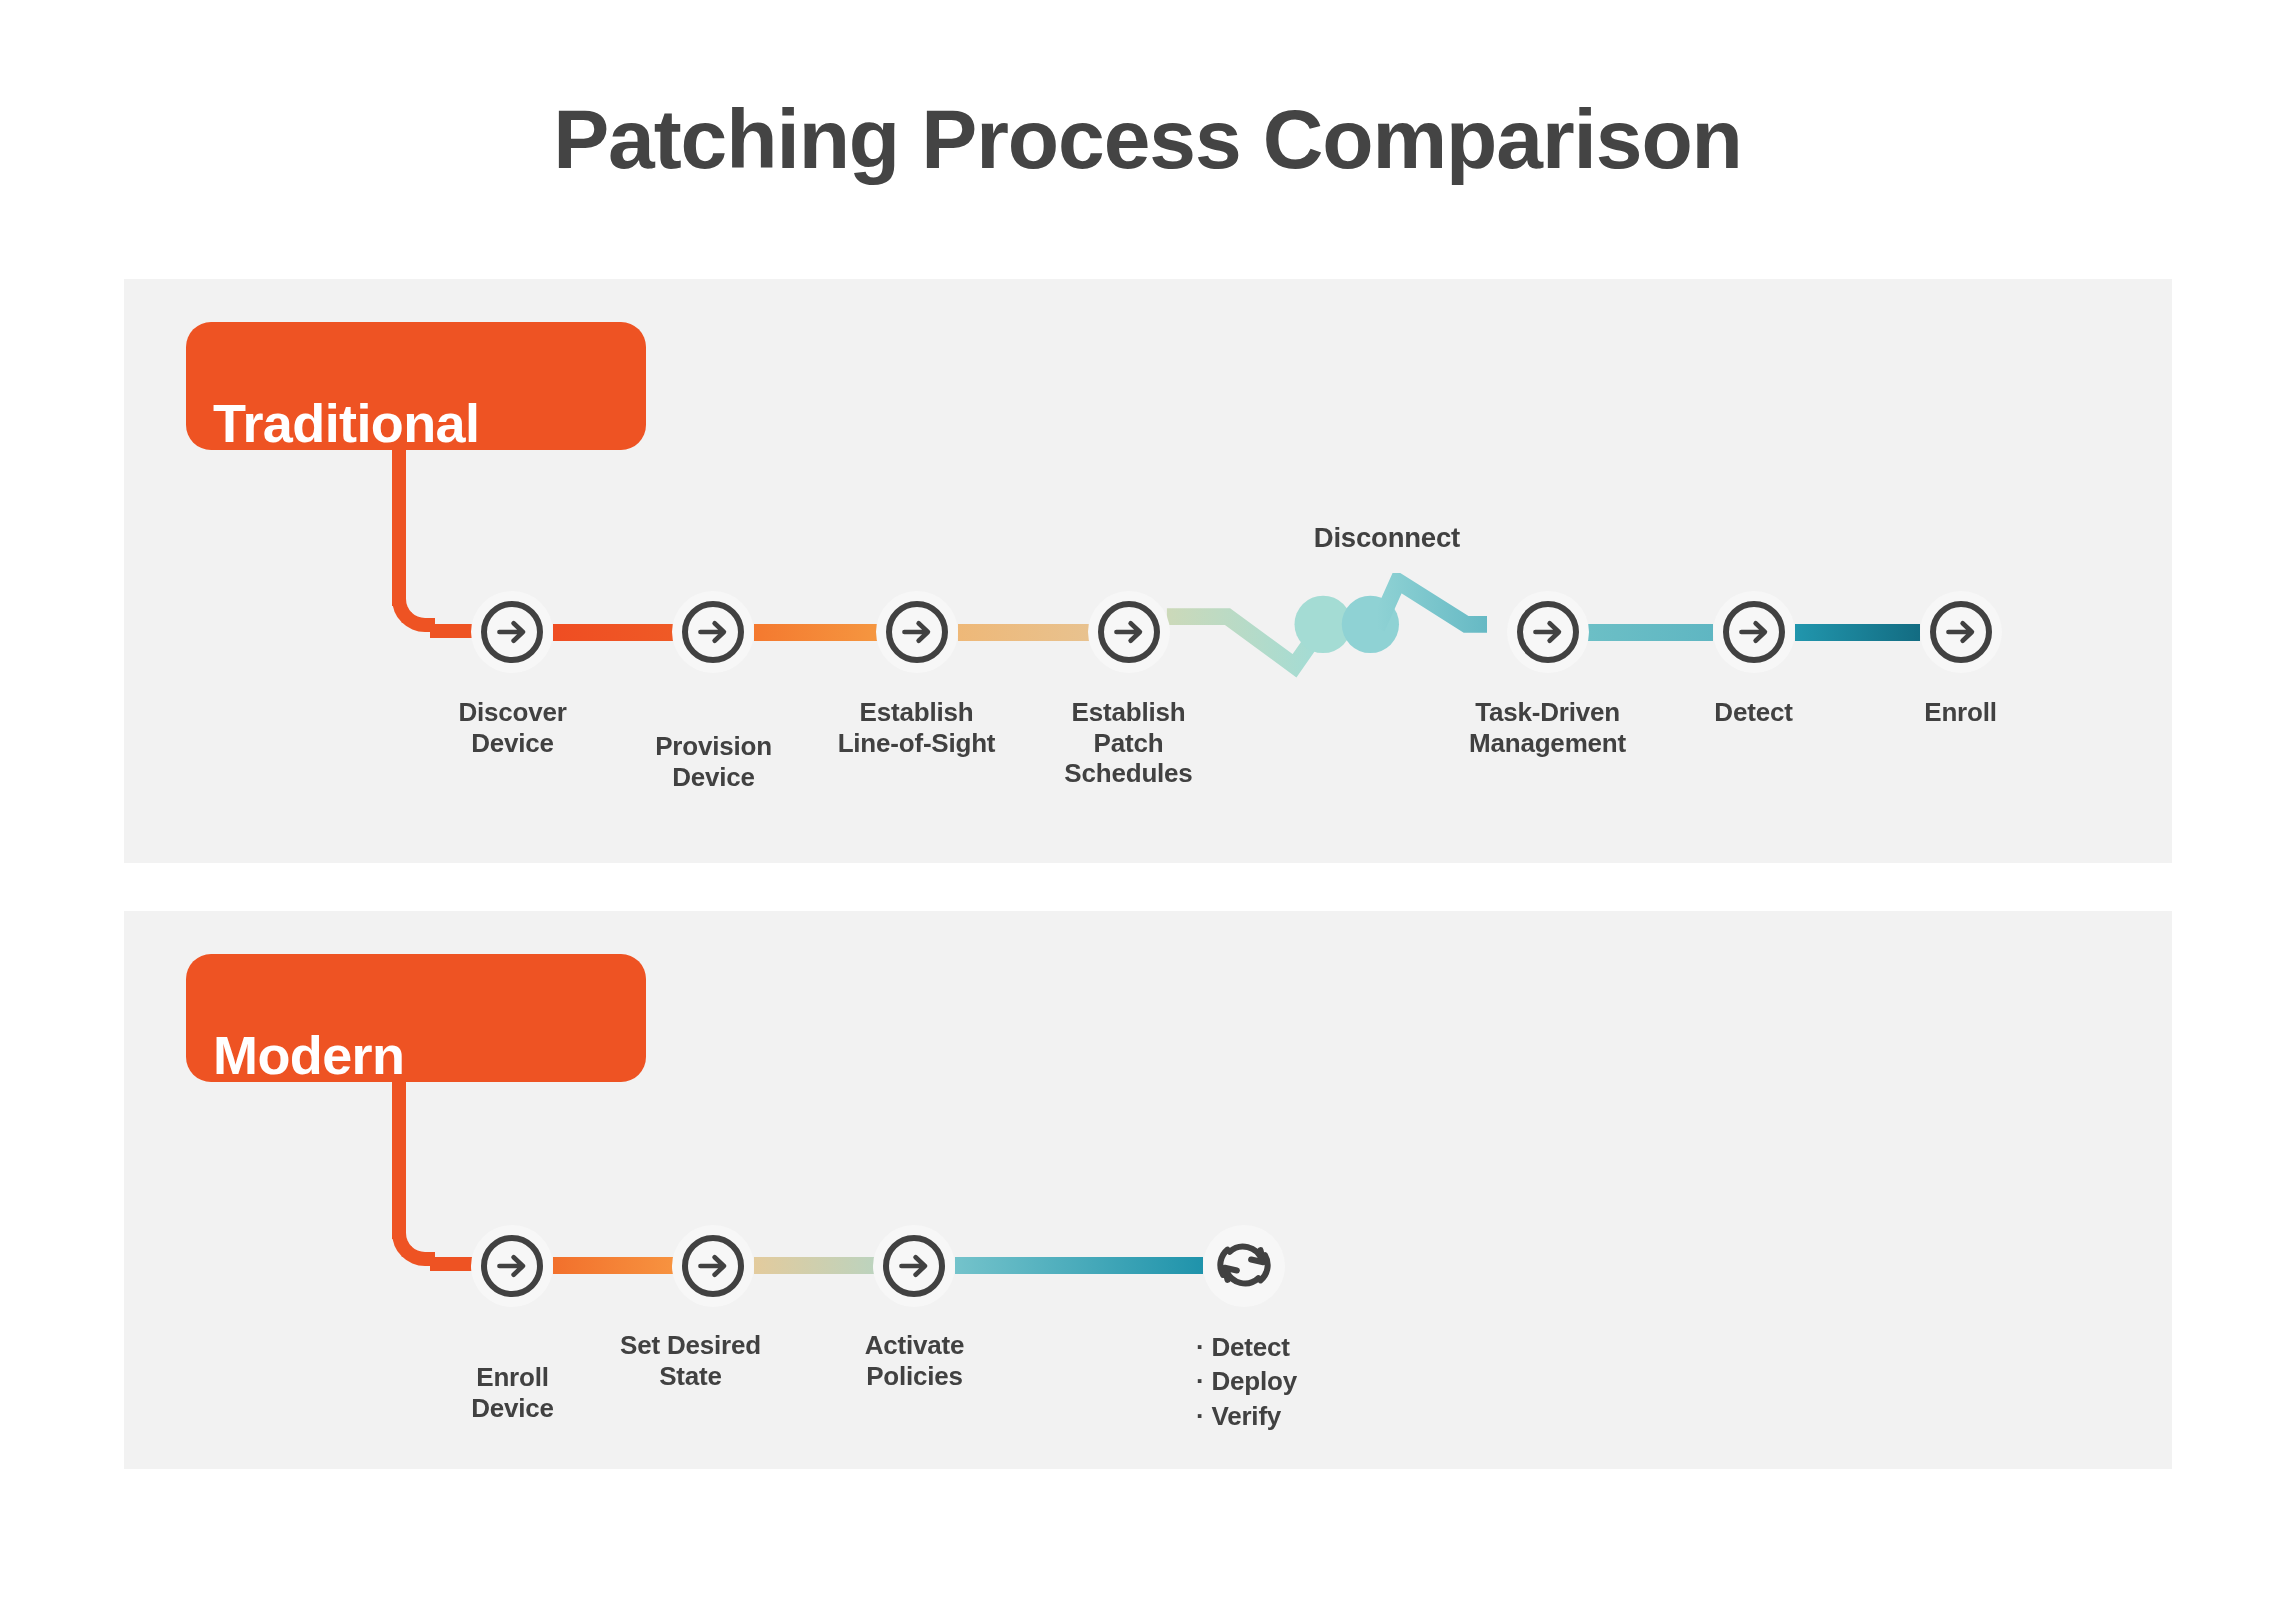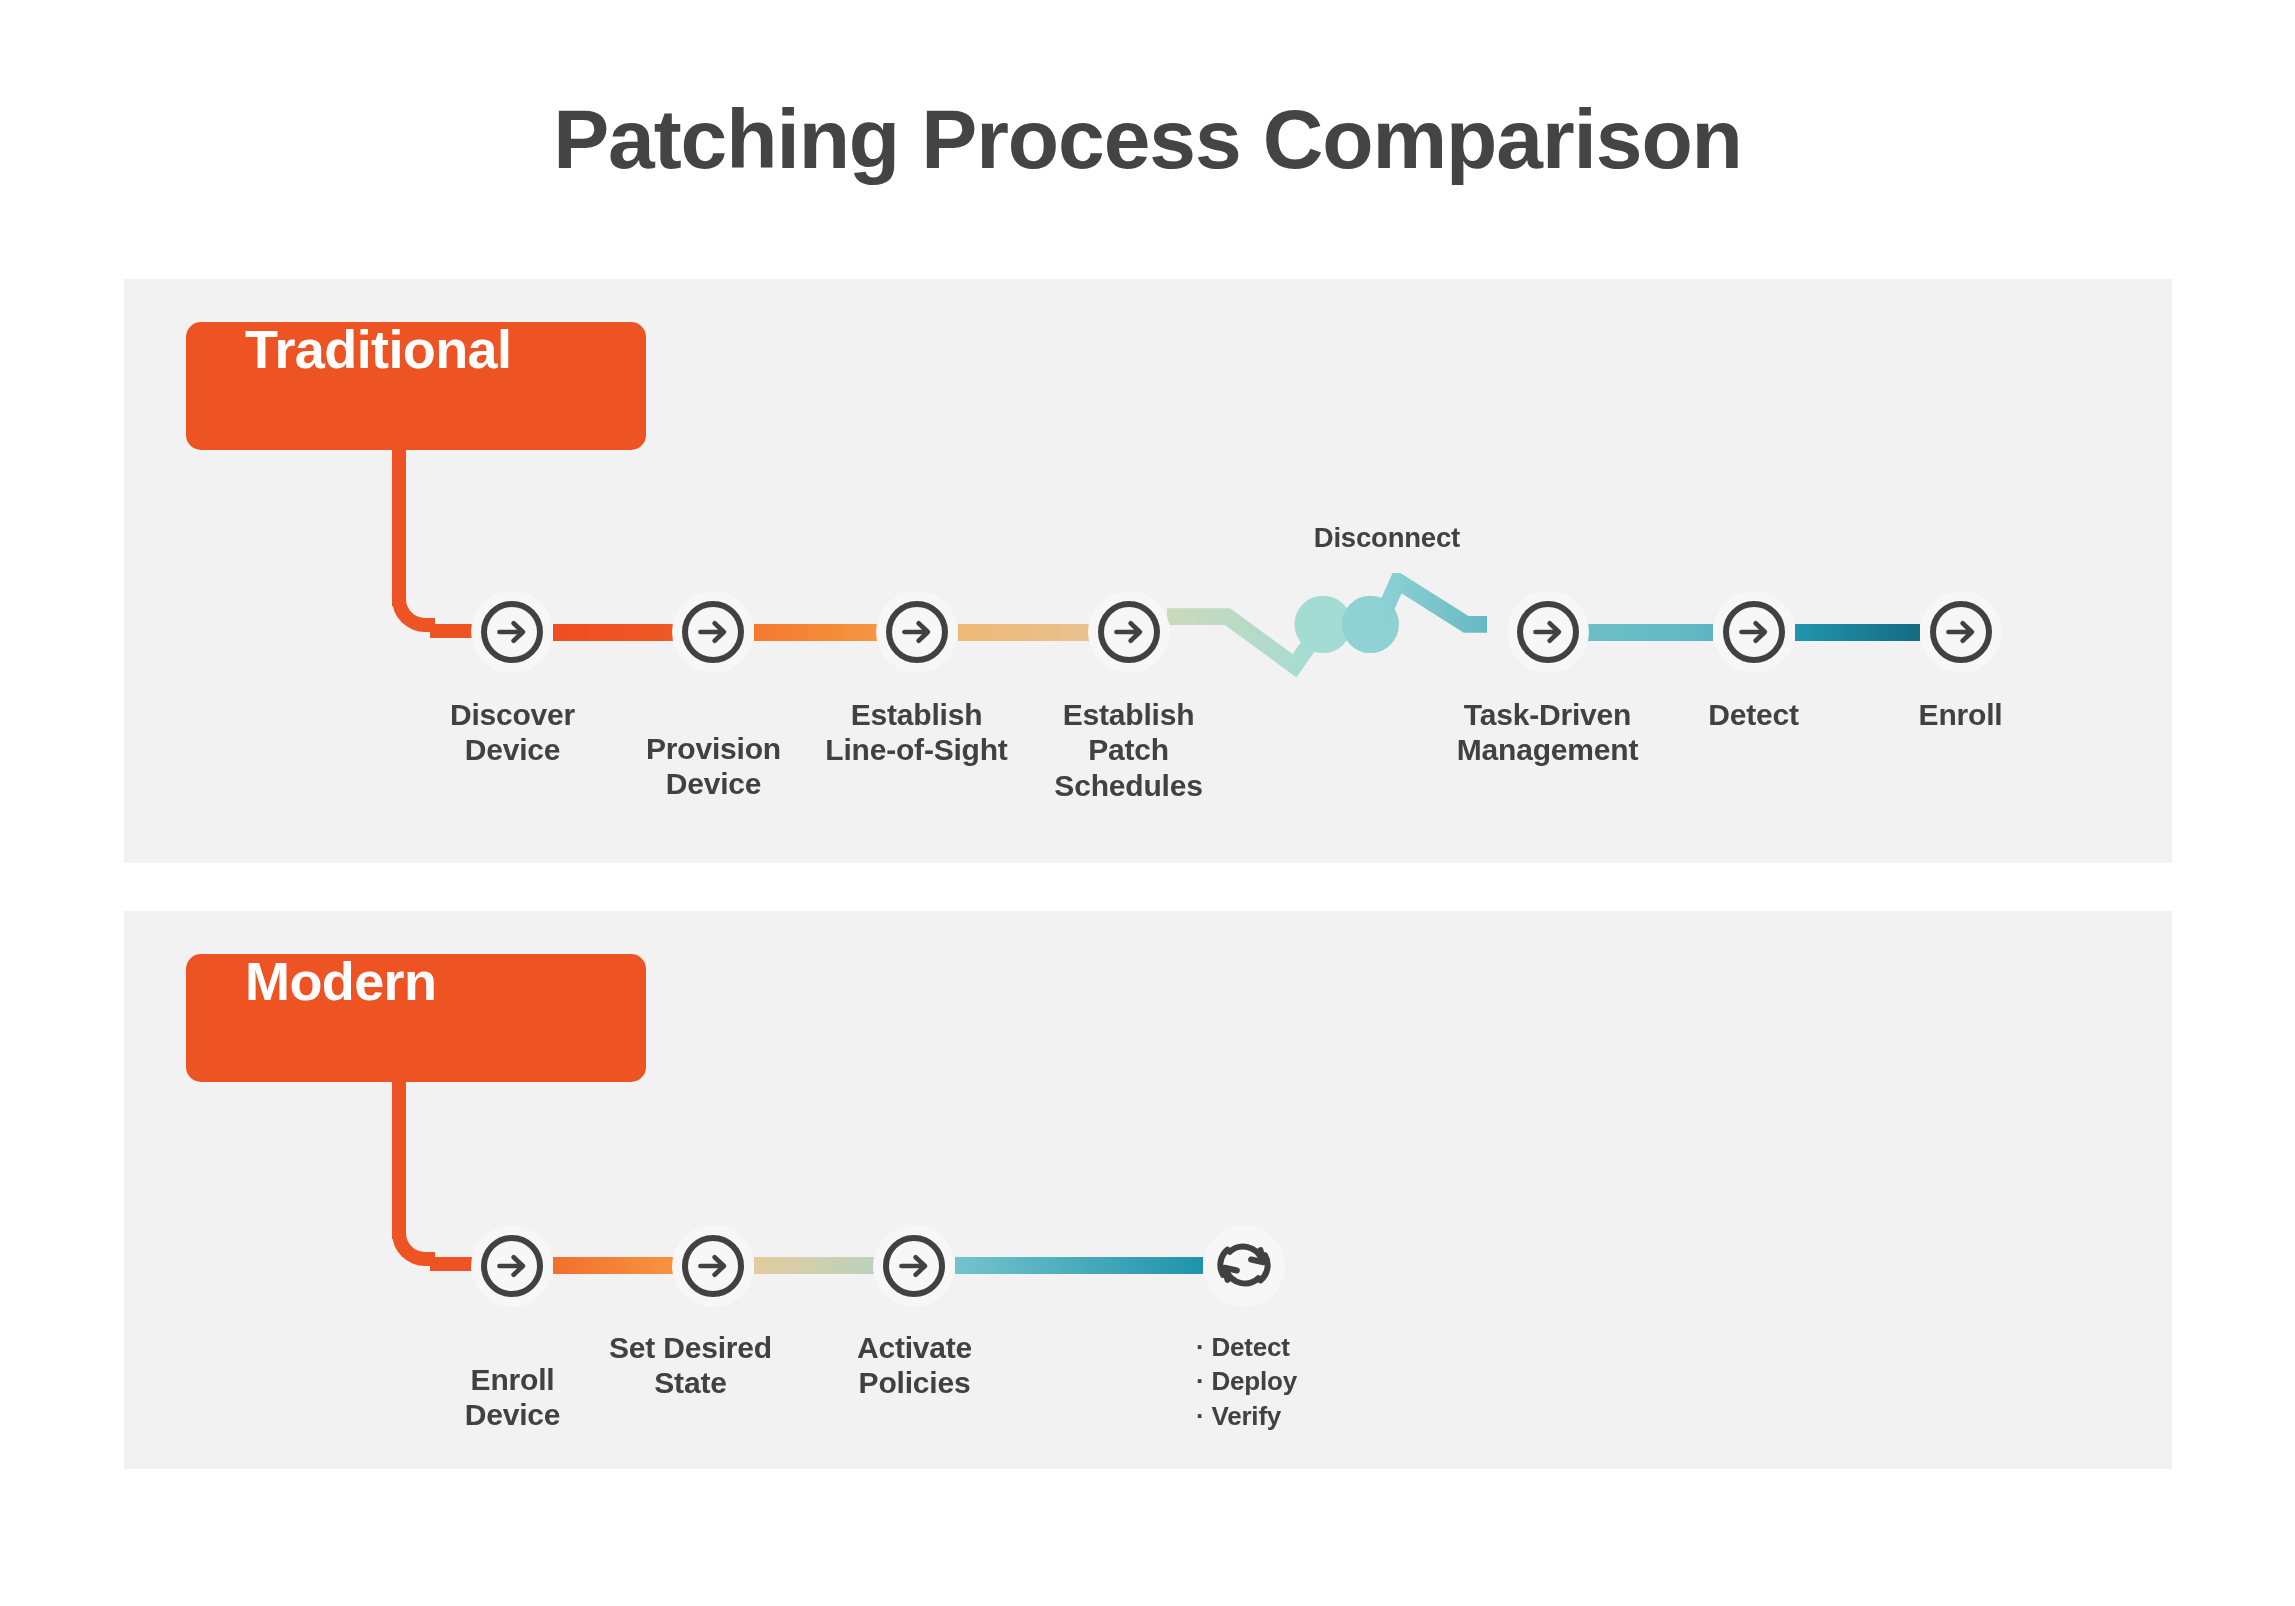--- a/index.html
+++ b/index.html
@@ -43,25 +43,25 @@
   #panel-modern {
     left: 124px;
     top: 911px;
     width: 2048px;
     height: 558px;
   }
 
   
   .badge {
     position: absolute;
-    border-radius: 15px;
+    border-radius: 25px;
     background: #ee5323;
     display: flex;
-    align-items: flex-start;
-    padding-left: 59px;
+    align-items: flex-end;
+    padding-left: 27px;
     box-sizing: border-box;
     z-index: 4;
   }
   .badge-label {
     color: #ffffff;
     font-size: 54px;
     font-weight: bold;
     letter-spacing: -0.6px;
     line-height: 1;
   }
@@ -128,21 +128,21 @@
 
   .segment {
     position: absolute;
     height: 16.5px;
     z-index: 1;
   }
 
   .step-label {
     position: absolute;
     text-align: center;
-    font-size: 30px;
+    font-size: 26px;
     font-weight: bold;
     color: #414141;
     line-height: 1.18;
     letter-spacing: -0.2px;
   }
   .bullet-label {
     position: absolute;
     text-align: left;
     font-size: 26px;
     font-weight: bold;

